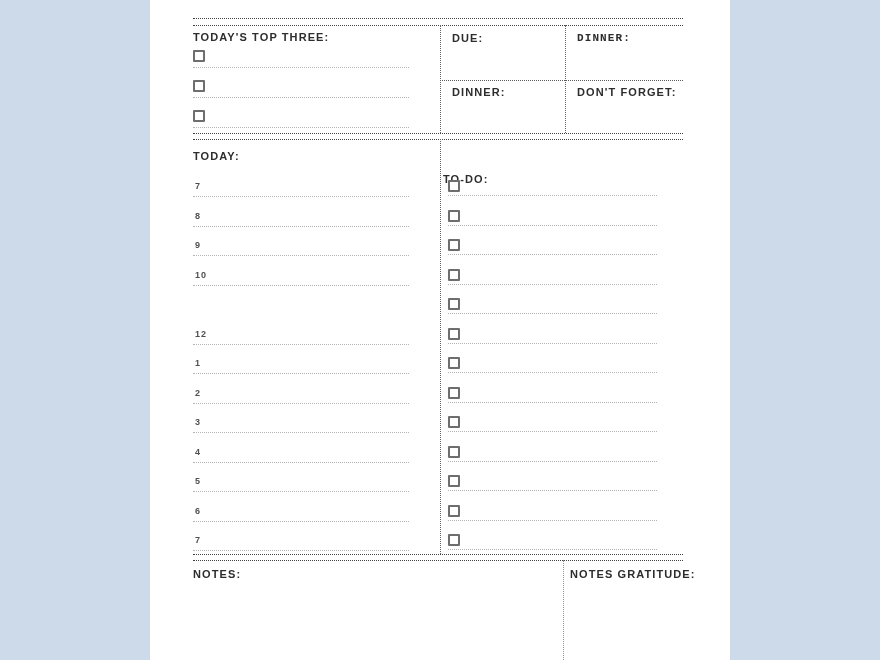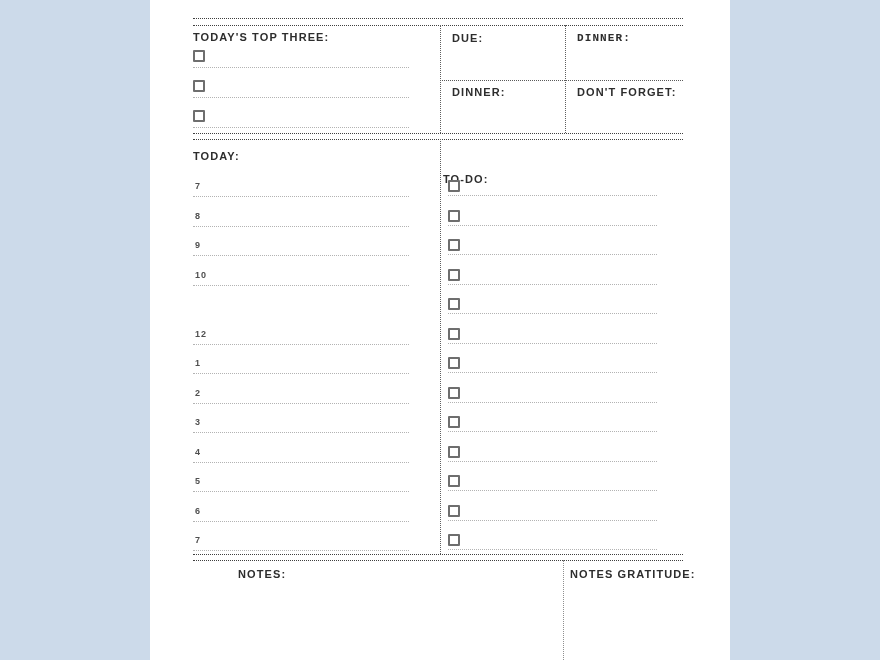--- a/index.html
+++ b/index.html
@@ -227,17 +227,17 @@
       <span class="line"></span>
     </div>
   <div class="todo-row" style="--i:12">
       <span class="box"></span>
       <span class="line"></span>
     </div>
 
   <div class="hrule" style="left:43px; top:554px; width:490px;"></div>
   <div class="hrule" style="left:43px; top:560px; width:490px;"></div>
 
-  <div class="label" style="left:43px; top:568px;margin-left:45px;">NOTES:</div>
+  <div class="label" style="left:43px; top:568px;">NOTES:</div>
   <div class="vrule light" style="left:413px; top:560px; height:100px;"></div>
   <div class="label" style="left:420px; top:568px;">NOTES GRATITUDE:</div>
 
 </div>
 
 </body></html>

